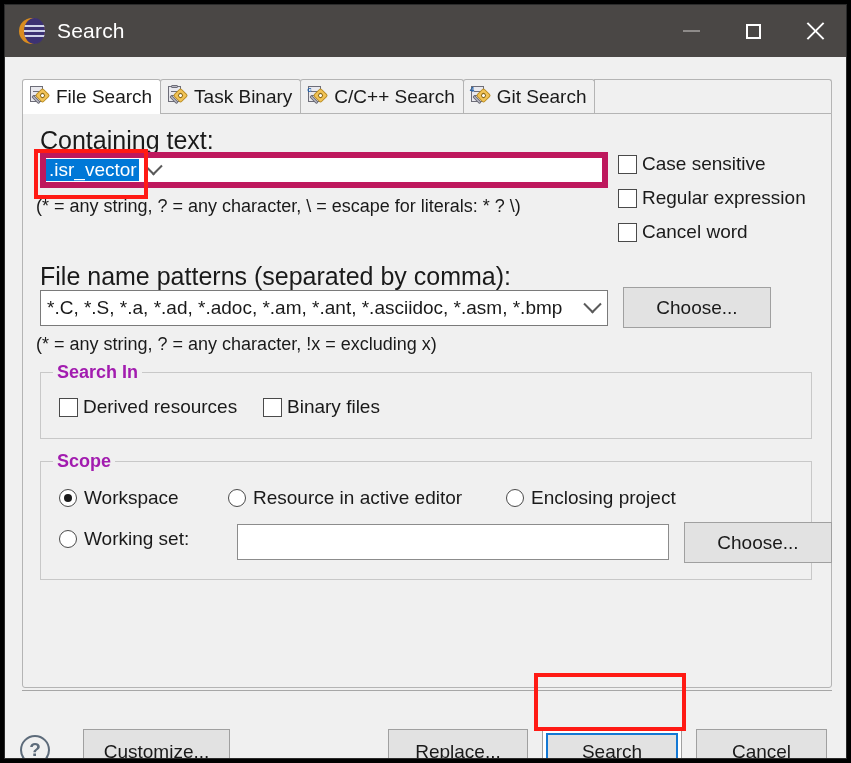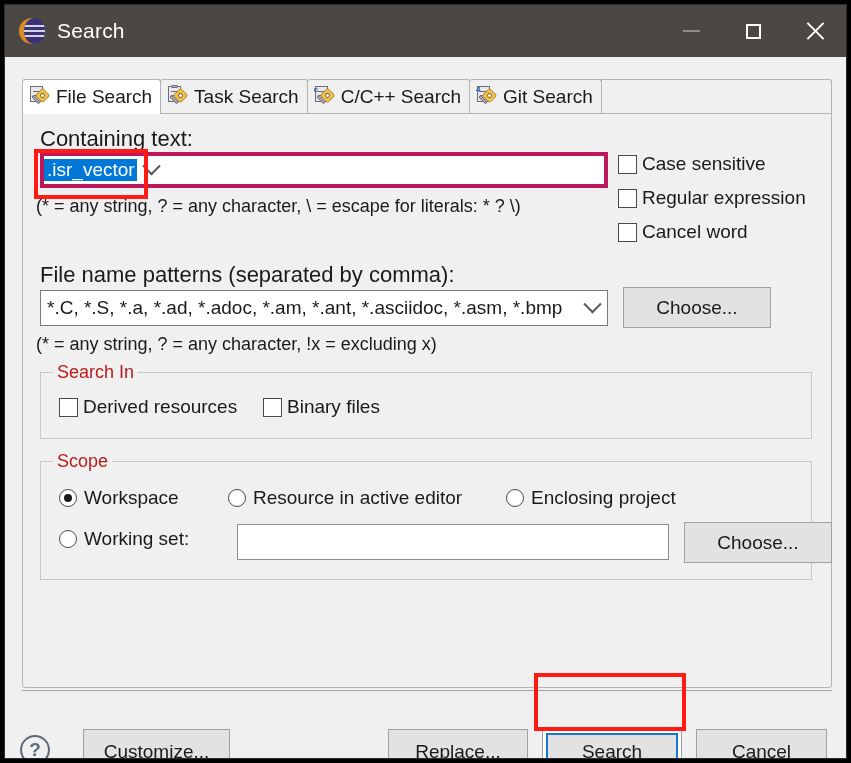--- a/index.html
+++ b/index.html
@@ -261,42 +261,42 @@
     width: 810px;
     height: 575px;
     background: #f0f0f0;
     border: 1px solid #b4b4b4;
     border-radius: 0 0 3px 3px;
     box-sizing: border-box;
   }
 
   .lbl {
     position: absolute;
-    font-size: 22px;
+    font-size: 25px;
     color: #1a1a1a;
     white-space: nowrap;
   }
   .hint {
     position: absolute;
     font-size: 18px;
     color: #1a1a1a;
     white-space: nowrap;
   }
 
   
   .combo {
     position: absolute;
     background: #ffffff;
     border: 1px solid #7a7a7a;
     box-sizing: border-box;
     display: flex;
     align-items: center;
   }
   .combo.focused {
-    border: 4px solid #be185d;
+    border: 6px solid #be185d;
   }
   .combo .value {
     font-size: 19px;
     color: #1a1a1a;
     padding-left: 6px;
     white-space: nowrap;
     overflow: hidden;
     flex: 1;
   }
   .combo .value.selected {
@@ -380,22 +380,23 @@
     border: 1px solid #c8c8c8;
     box-sizing: border-box;
   }
   .group > .group-title {
     position: absolute;
     top: -11px;
     left: 12px;
     background: #f0f0f0;
     padding: 0 4px;
     font-size: 18px;
-    color: #b91c1c;
-    white-space: nowrap;
+    color: #a21caf;
+    white-space: nowrap;
+    font-weight: bold;
   }
 
   
   .btn {
     position: absolute;
     background: #e2e2e2;
     border: 1px solid #a0a0a0;
     box-sizing: border-box;
     display: flex;
     align-items: center;
@@ -484,21 +485,21 @@
           <span class="tab-label">File Search</span>
         </div>
 
         <div class="tab">
           <span class="tabicon">
             <span class="sheet"></span>
               <span class="clip"></span>
               <span class="handle"></span>
               <span class="tag"></span>
           </span>
-          <span class="tab-label">Task Search</span>
+          <span class="tab-label">Task Binary</span>
         </div>
 
         <div class="tab">
           <span class="tabicon">
             <span class="sheet"></span>
               <span class="badge">c</span>
               <span class="handle"></span>
               <span class="tag"></span>
           </span>
           <span class="tab-label">C/C++ Search</span>

